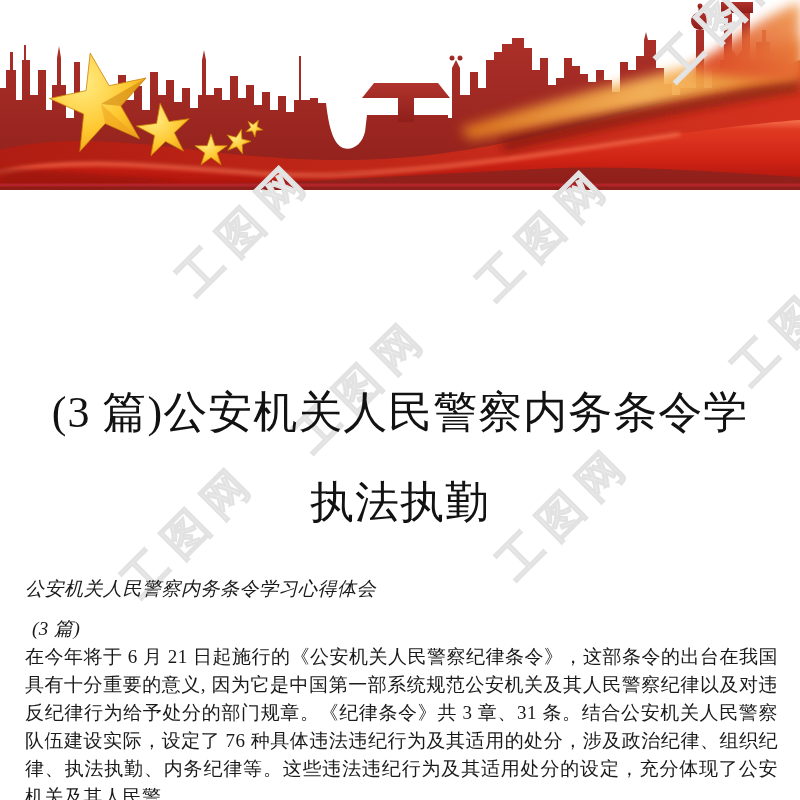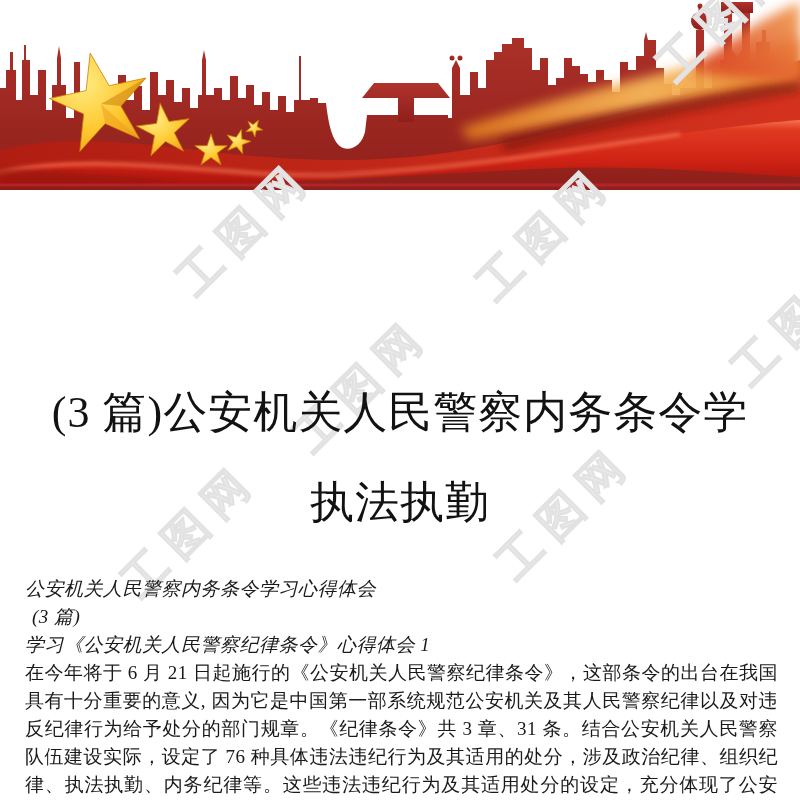--- a/index.html
+++ b/index.html
@@ -48,21 +48,21 @@
     position: absolute;
     top: 575px;
     left: 25px;
     width: 753px;
     font-size: 19px;
     line-height: 28px;
     letter-spacing: 0.5px;
     color: #1a1a1a;
   }
   .bline { white-space: nowrap; font-style: italic; }
-  .bline.indent { padding-left: 7px; }
+  .bline.indent { padding-left: 7px; margin-top: 12px; }
   .para {
     margin: 0;
     text-align: justify;
     text-justify: inter-ideograph;
   }
 </style>
 </head>
 <body>
 
 <div class="page">
@@ -158,17 +158,16 @@
     </div>
 
   <h1 class="doc-title">
     <span>(3 篇)公安机关人民警察内务条令学</span>
     <span>执法执勤</span>
   </h1>
 
   <div class="doc-body">
     <div class="bline">公安机关人民警察内务条令学习心得体会</div>
     <div class="bline indent">(3 篇)</div>
-    <div class="bline">学习《公安机关人民警察纪律条令》心得体会 1</div>
     <p class="para">在今年将于 6 月 21 日起施行的《公安机关人民警察纪律条令》，这部条令的出台在我国具有十分重要的意义, 因为它是中国第一部系统规范公安机关及其人民警察纪律以及对违反纪律行为给予处分的部门规章。《纪律条令》共 3 章、31 条。结合公安机关人民警察队伍建设实际，设定了 76 种具体违法违纪行为及其适用的处分，涉及政治纪律、组织纪律、执法执勤、内务纪律等。这些违法违纪行为及其适用处分的设定，充分体现了公安机关及其人民警</p>
   </div>
 
 </div>
 
 </body></html>

